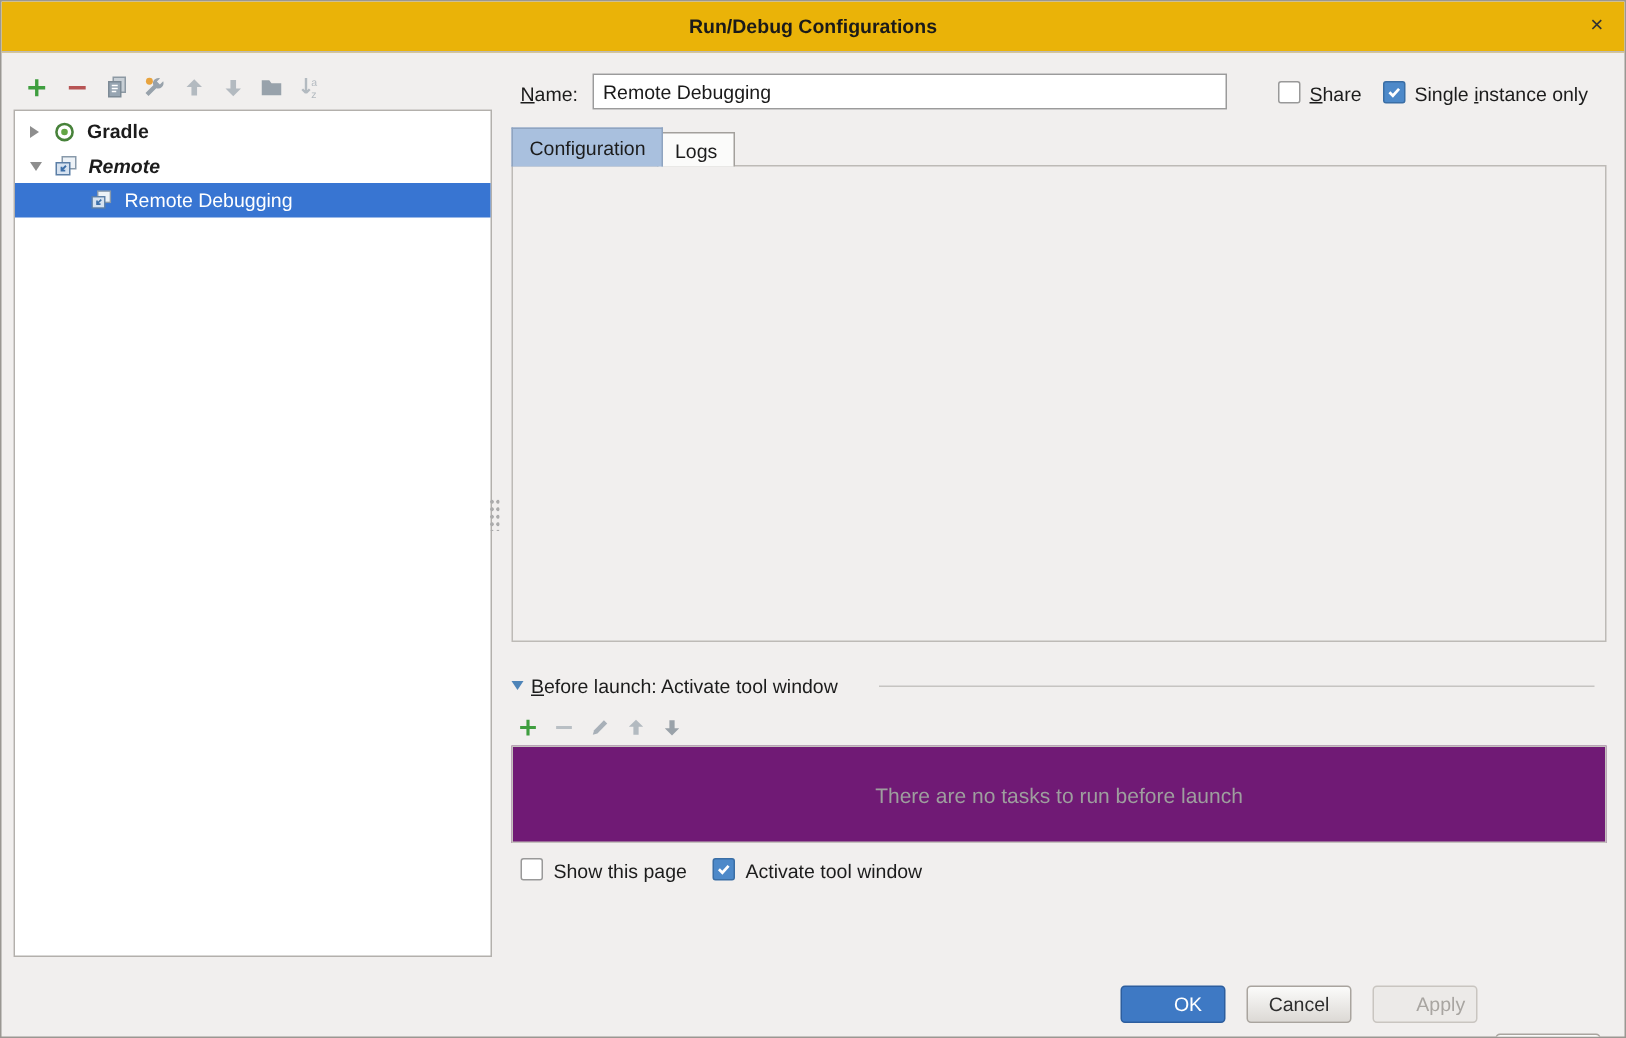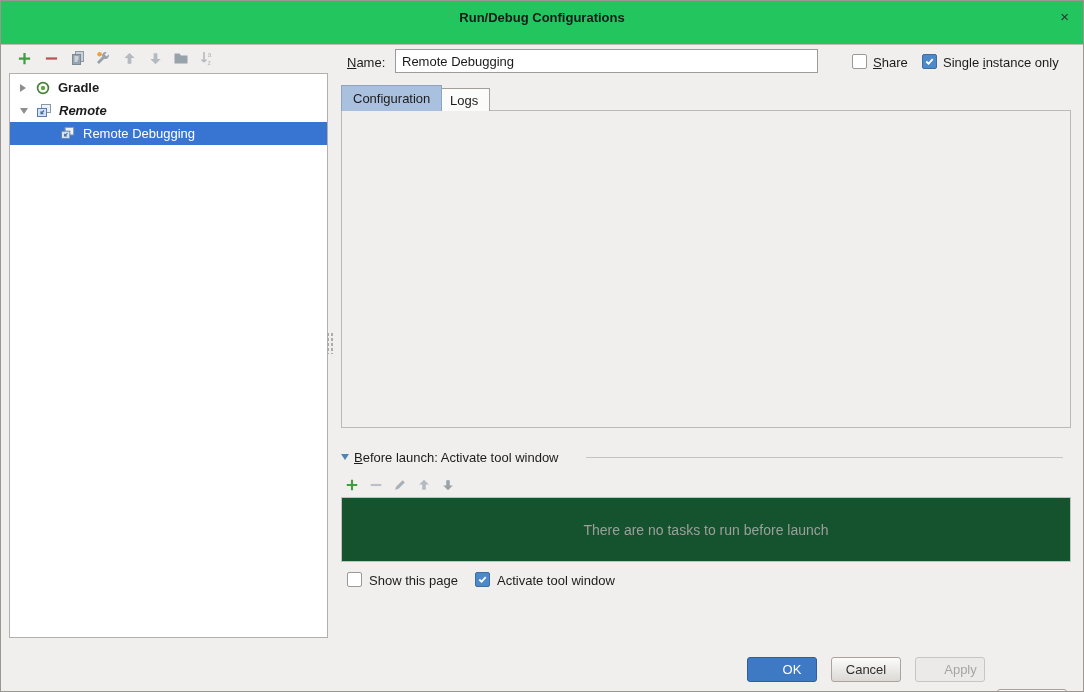--- a/index.html
+++ b/index.html
@@ -7,22 +7,22 @@
   #window {
     position:relative; width:1084px; height:692px;
     background:#f1efee; border:1px solid #9a9792;
     font-family:"Liberation Sans", sans-serif; font-size:13px; color:#1c1c1c;
     overflow:hidden;
   }
   .mn { text-decoration:underline; }
   .lbl { position:absolute; white-space:nowrap; line-height:16px; }
 
   
-  #titlebar { position:absolute; left:0; top:0; width:100%; height:44px;
-    background:#22c55e; border-bottom:1px solid #bfbcb8; }
+  #titlebar { position:absolute; left:0; top:0; width:100%; height:34px;
+    background:#eab308; border-bottom:1px solid #bfbcb8; }
   #title { position:absolute; width:100%; text-align:center; top:9px;
     font-weight:bold; font-size:13px; color:#1a1a1a; }
   #close-x { position:absolute; right:14px; top:8px; font-size:15px; color:#333;
     cursor:default; line-height:16px; }
 
   
   .icon-btn { position:absolute; width:20px; height:20px; display:flex;
     align-items:center; justify-content:center; }
   svg { display:block; }
 
@@ -78,21 +78,21 @@
   .dd-btn::after { content:""; width:0; height:0; border-top:5px solid #fff;
     border-left:4px solid transparent; border-right:4px solid transparent; }
 
   .group-line { position:absolute; height:1px; background:#c6c4c1; }
 
   #splitter { position:absolute; left:325px; top:331px; width:7px; height:22px;
     background-image:radial-gradient(#ababab 1px, transparent 1.3px);
     background-size:4px 5px; }
 
   #tasks-list { position:absolute; left:340px; top:496px; width:730px; height:65px;
-    background:#14532d; border:1px solid #c4c1bd; display:flex; align-items:center;
+    background:#701a75; border:1px solid #c4c1bd; display:flex; align-items:center;
     justify-content:center; }
   #tasks-empty { color:#9e9e9e; font-size:14px; }
 
   
   .btn { position:absolute; top:656px; width:70px; height:25px; border-radius:3px;
     display:flex; align-items:center; justify-content:center; font-size:13px;
     background:linear-gradient(#fbfbfa,#dcd9d5); border:1px solid #a9a49e;
     color:#2e2e2e; }
   .btn-primary { background:#3e79c4; border-color:#2d5e9e; color:#fff;padding-left:20px; }
   .btn-disabled { background:#eceae8; border-color:#c9c5c0; color:#a8a5a1; }

